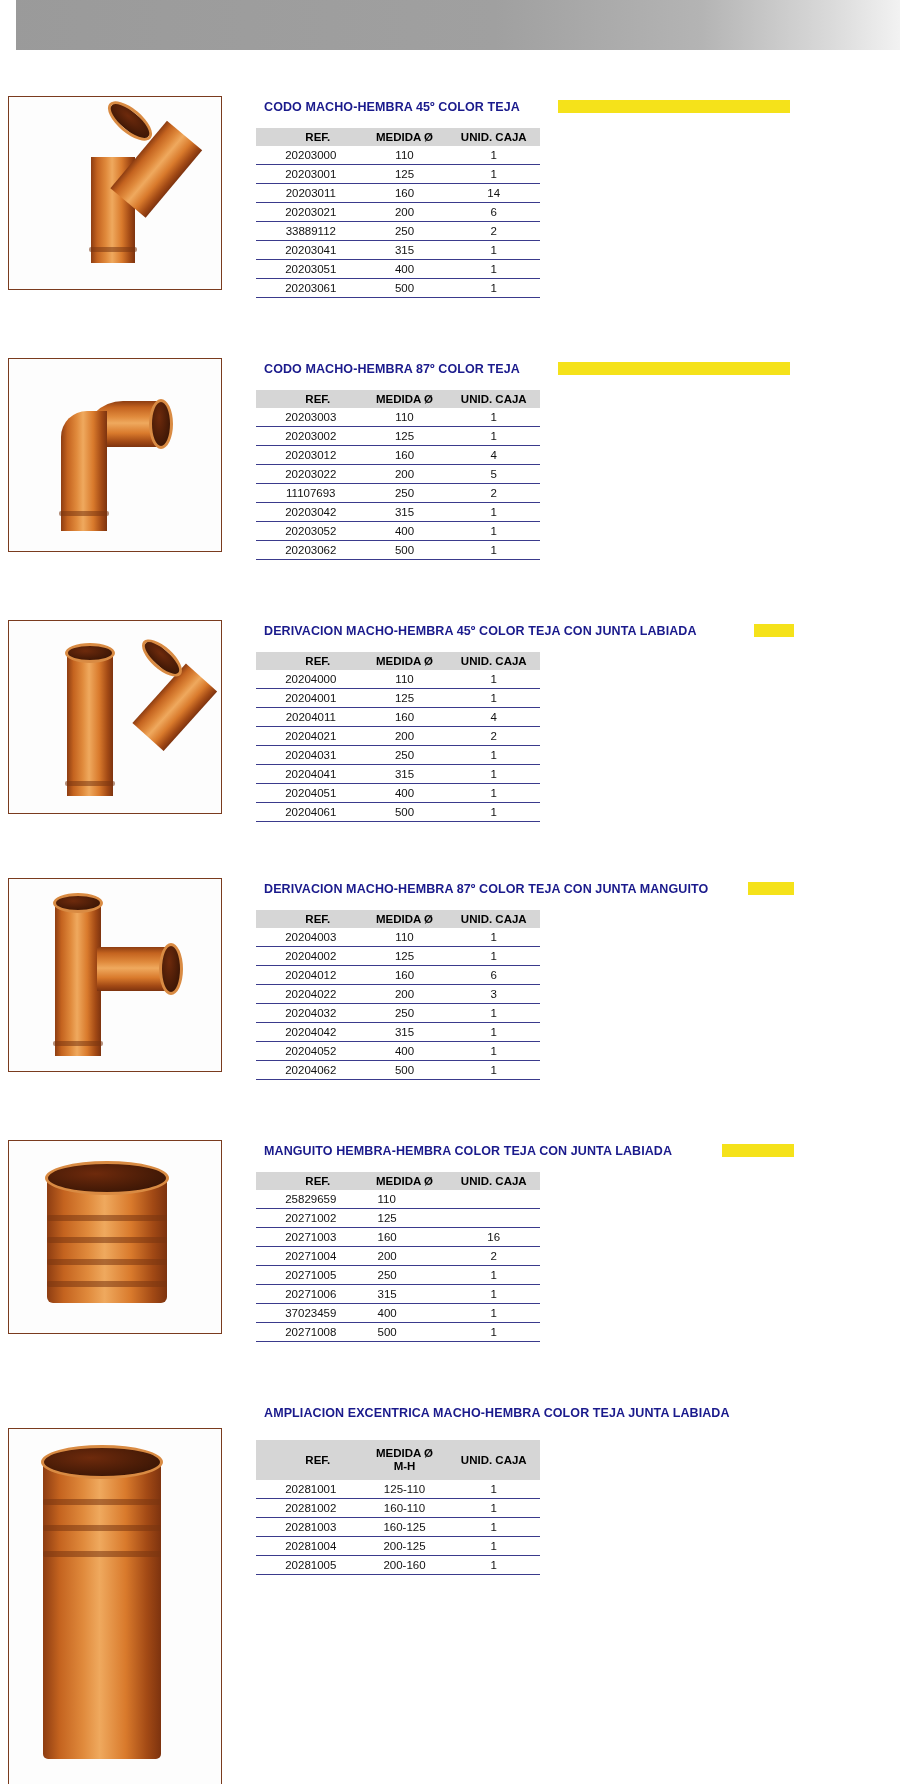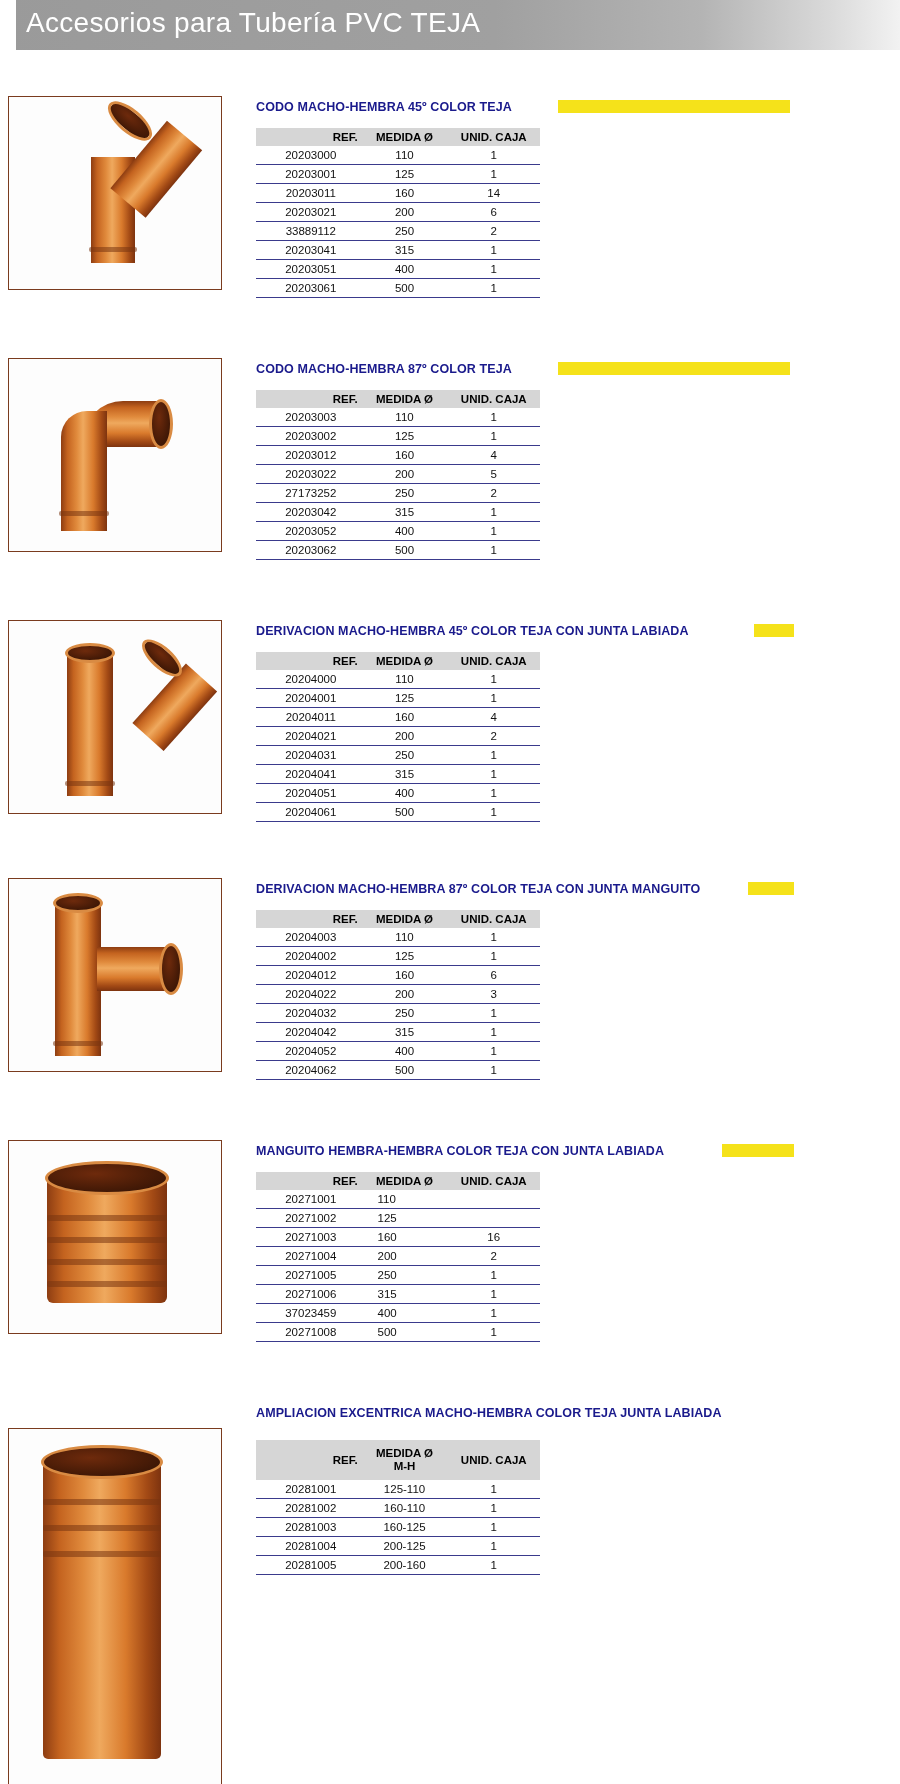--- a/index.html
+++ b/index.html
@@ -87,21 +87,21 @@
     background: rgba(120, 52, 16, 0.55);
     border-radius: 2px;
   }
   .title-row {
     position: absolute;
     left: 256px;
     height: 18px;
   }
   .prod-title {
     position: absolute;
-    left: 0;
+    left: 8px;
     top: 0;
     font-size: 12.5px;
     font-weight: bold;
     color: #1a1a8c;
     white-space: nowrap;
     letter-spacing: 0.1px;
   }
   .yellow-bar {
     position: absolute;
     height: 13px;
@@ -117,21 +117,21 @@
   table.spec th {
     background: #d6d6d6;
     font-weight: bold;
     font-size: 11.5px;
     color: #000000;
     padding: 3px 4px;
     text-align: center;
     white-space: nowrap;
   }
   table.spec th.ref-col {
-    text-align: right;
+    text-align: center;
     padding-left: 22px;
     width: 92px;
   }
   table.spec th.med-col { width: 84px; }
   table.spec th.uni-col { width: 90px; }
   table.spec td {
     padding: 1px 4px;
     text-align: center;
     border-bottom: 1px solid #3a3a8c;
     height: 16px;
@@ -142,21 +142,20 @@
   }
   table.spec tr td:last-child {
     border-bottom: 1px solid #3a3a8c;
   }
 </style>
 </head>
 <body>
 
 <div class="header-band">
   <div class="header-left-notch"></div>
-  <div class="header-title">Accesorios para Tubería PVC TEJA</div>
 </div>
 <div class="page-bg-right"></div>
 
 <div class="product" style="top:96px;">
   <div class="photo-frame" style="top:0; width:212px; height:192px;">
     <div class="photo-inner">
       <div class="pipe-v" style="left:82px; top:60px; width:44px; height:106px; transform:rotate(0deg);"></div>
       <div class="pipe-v" style="left:96px; top:18px; width:46px; height:88px; transform:rotate(40deg); transform-origin:bottom center;"></div>
       <div class="socket" style="left:94px; top:12px; width:54px; height:24px; transform:rotate(40deg);"></div>
       <div class="ring" style="left:80px; top:150px; width:48px; height:5px;"></div>
@@ -256,21 +255,21 @@
           <td class="ref">20203012</td>
           <td>160</td>
           <td>4</td>
         </tr>
       <tr>
           <td class="ref">20203022</td>
           <td>200</td>
           <td>5</td>
         </tr>
       <tr>
-          <td class="ref">27173252</td>
+          <td class="ref">11107693</td>
           <td>250</td>
           <td>2</td>
         </tr>
       <tr>
           <td class="ref">20203042</td>
           <td>315</td>
           <td>1</td>
         </tr>
       <tr>
           <td class="ref">20203052</td>
@@ -438,21 +437,21 @@
   <table class="spec" style="left:256px; top:32px; width:284px;">
     <thead>
       <tr>
         <th class="ref-col">REF.</th>
         <th class="med-col">MEDIDA Ø</th>
         <th class="uni-col">UNID. CAJA</th>
       </tr>
     </thead>
     <tbody>
       <tr>
-          <td class="ref">20271001</td>
+          <td class="ref">25829659</td>
           <td style="text-align:left; padding-left:16px;">110</td>
           <td></td>
         </tr>
       <tr>
           <td class="ref">20271002</td>
           <td style="text-align:left; padding-left:16px;">125</td>
           <td></td>
         </tr>
       <tr>
           <td class="ref">20271003</td>

